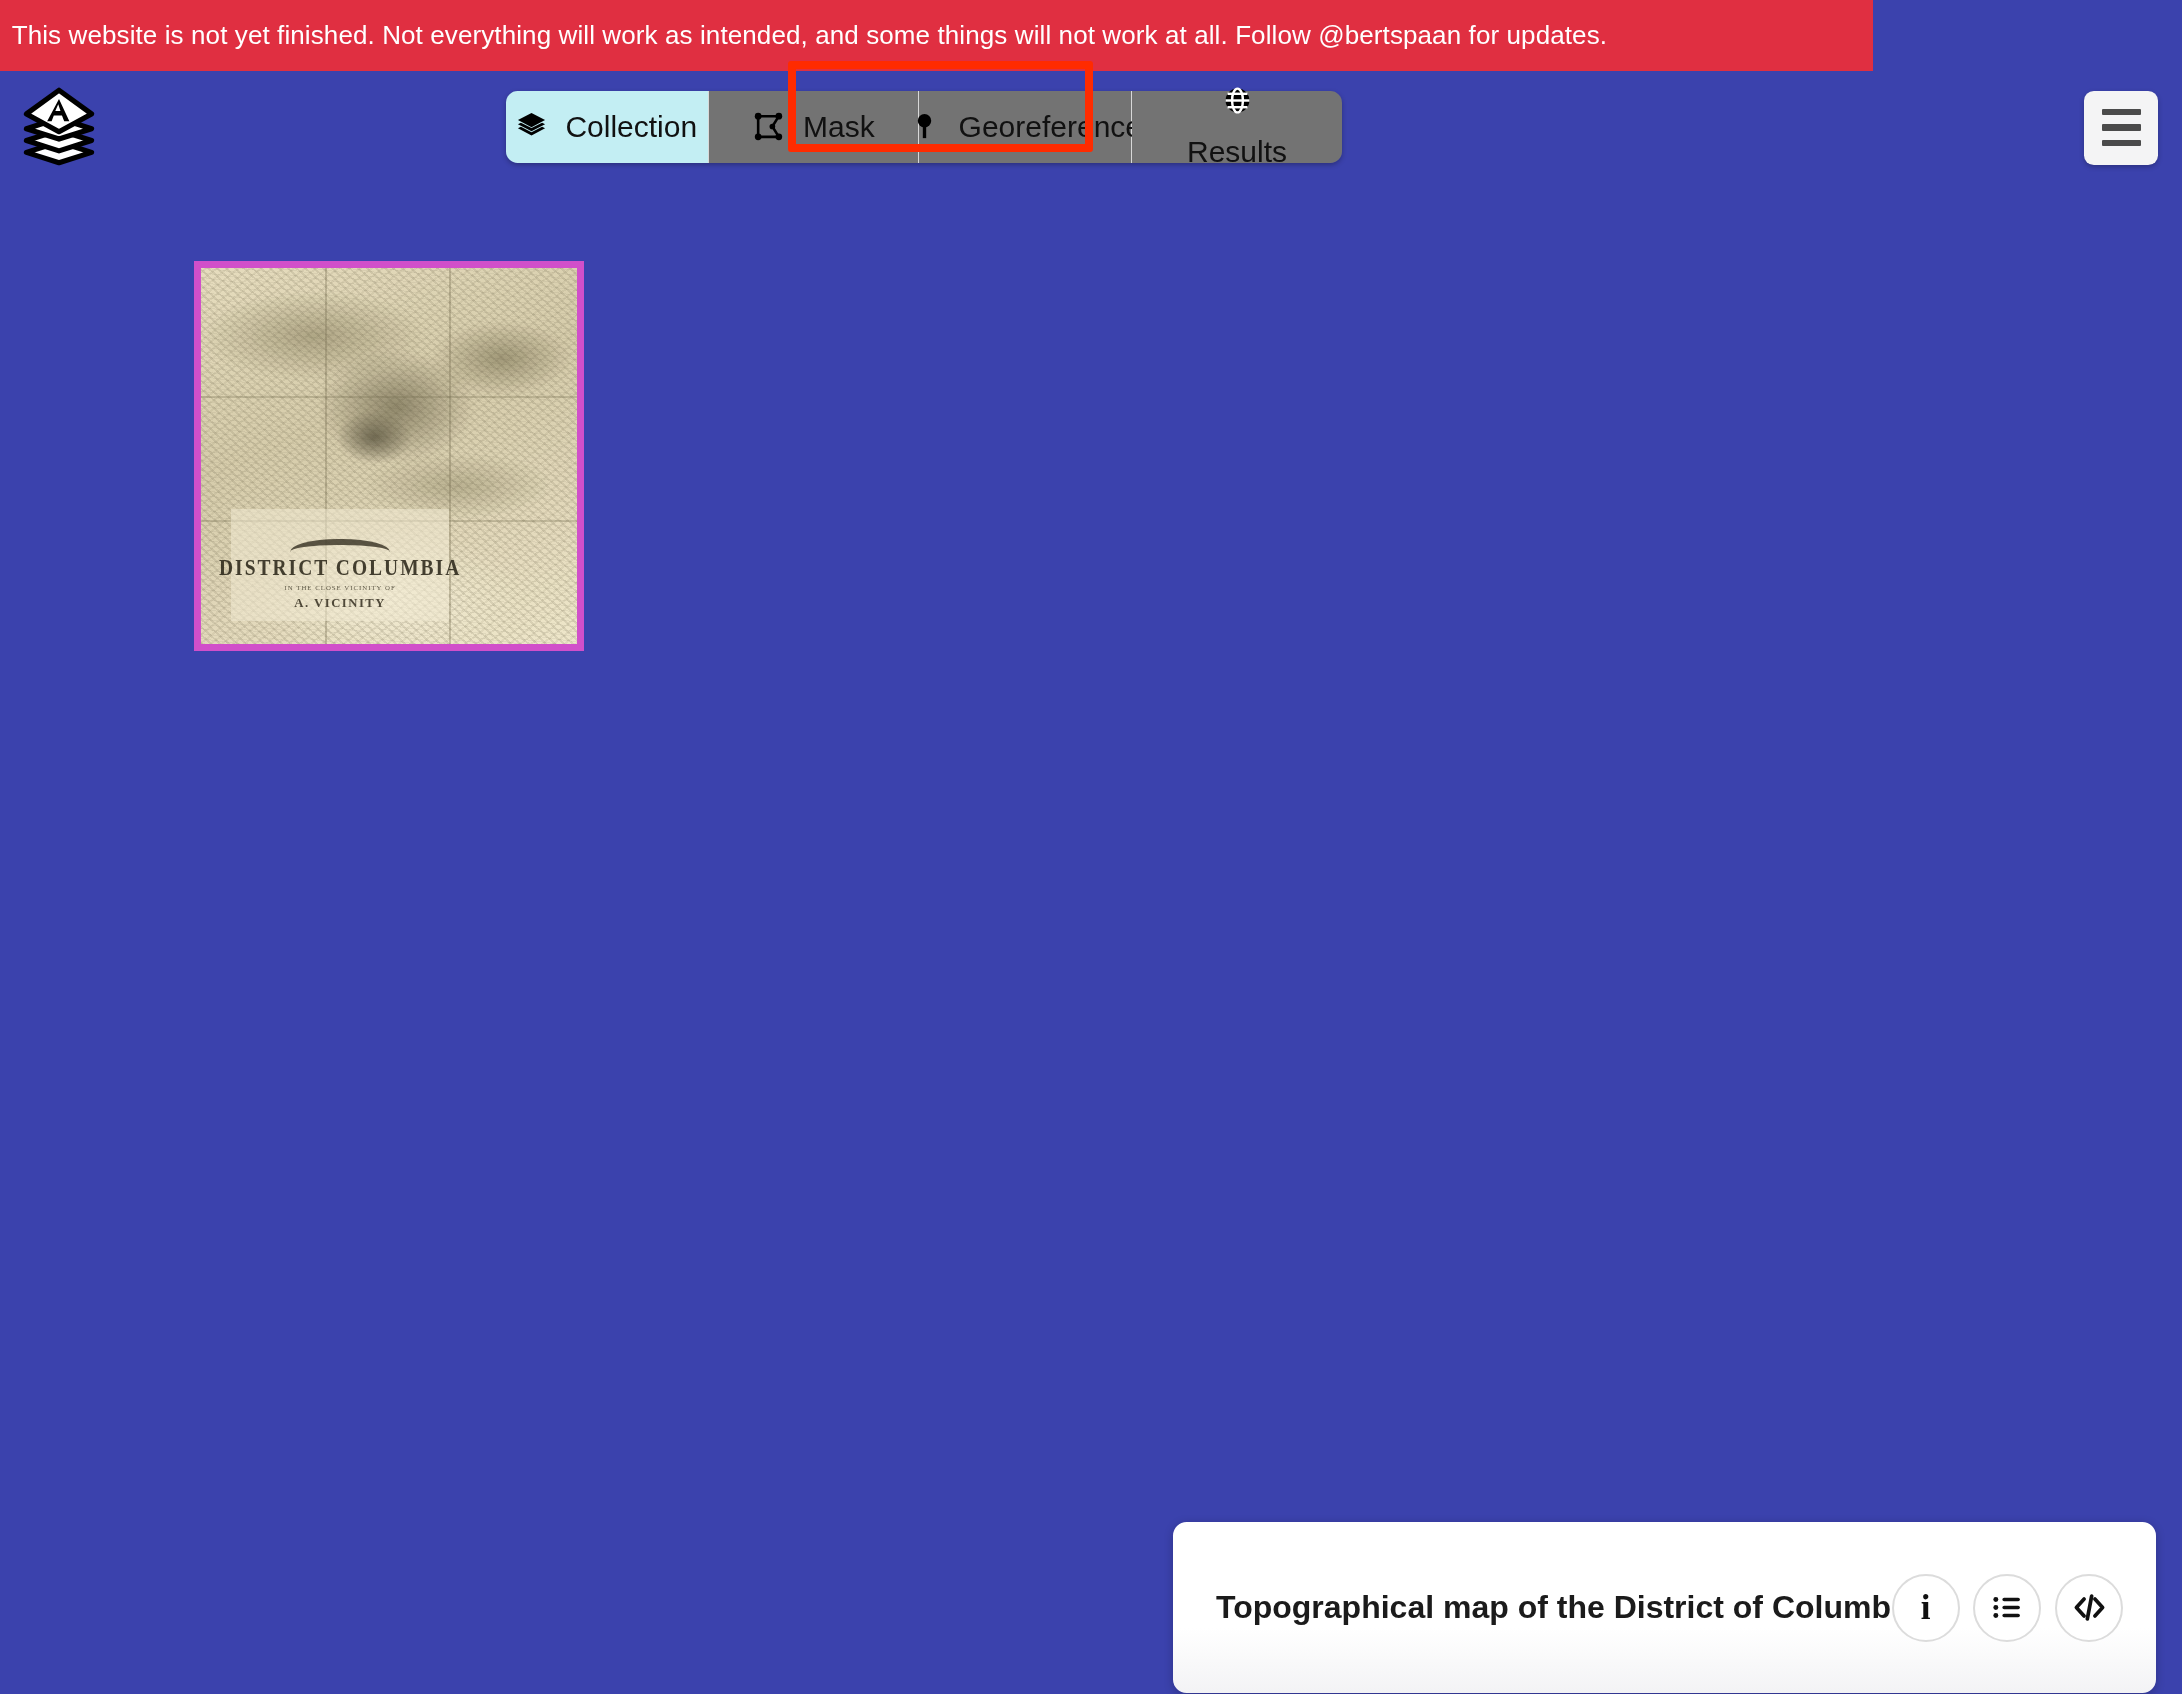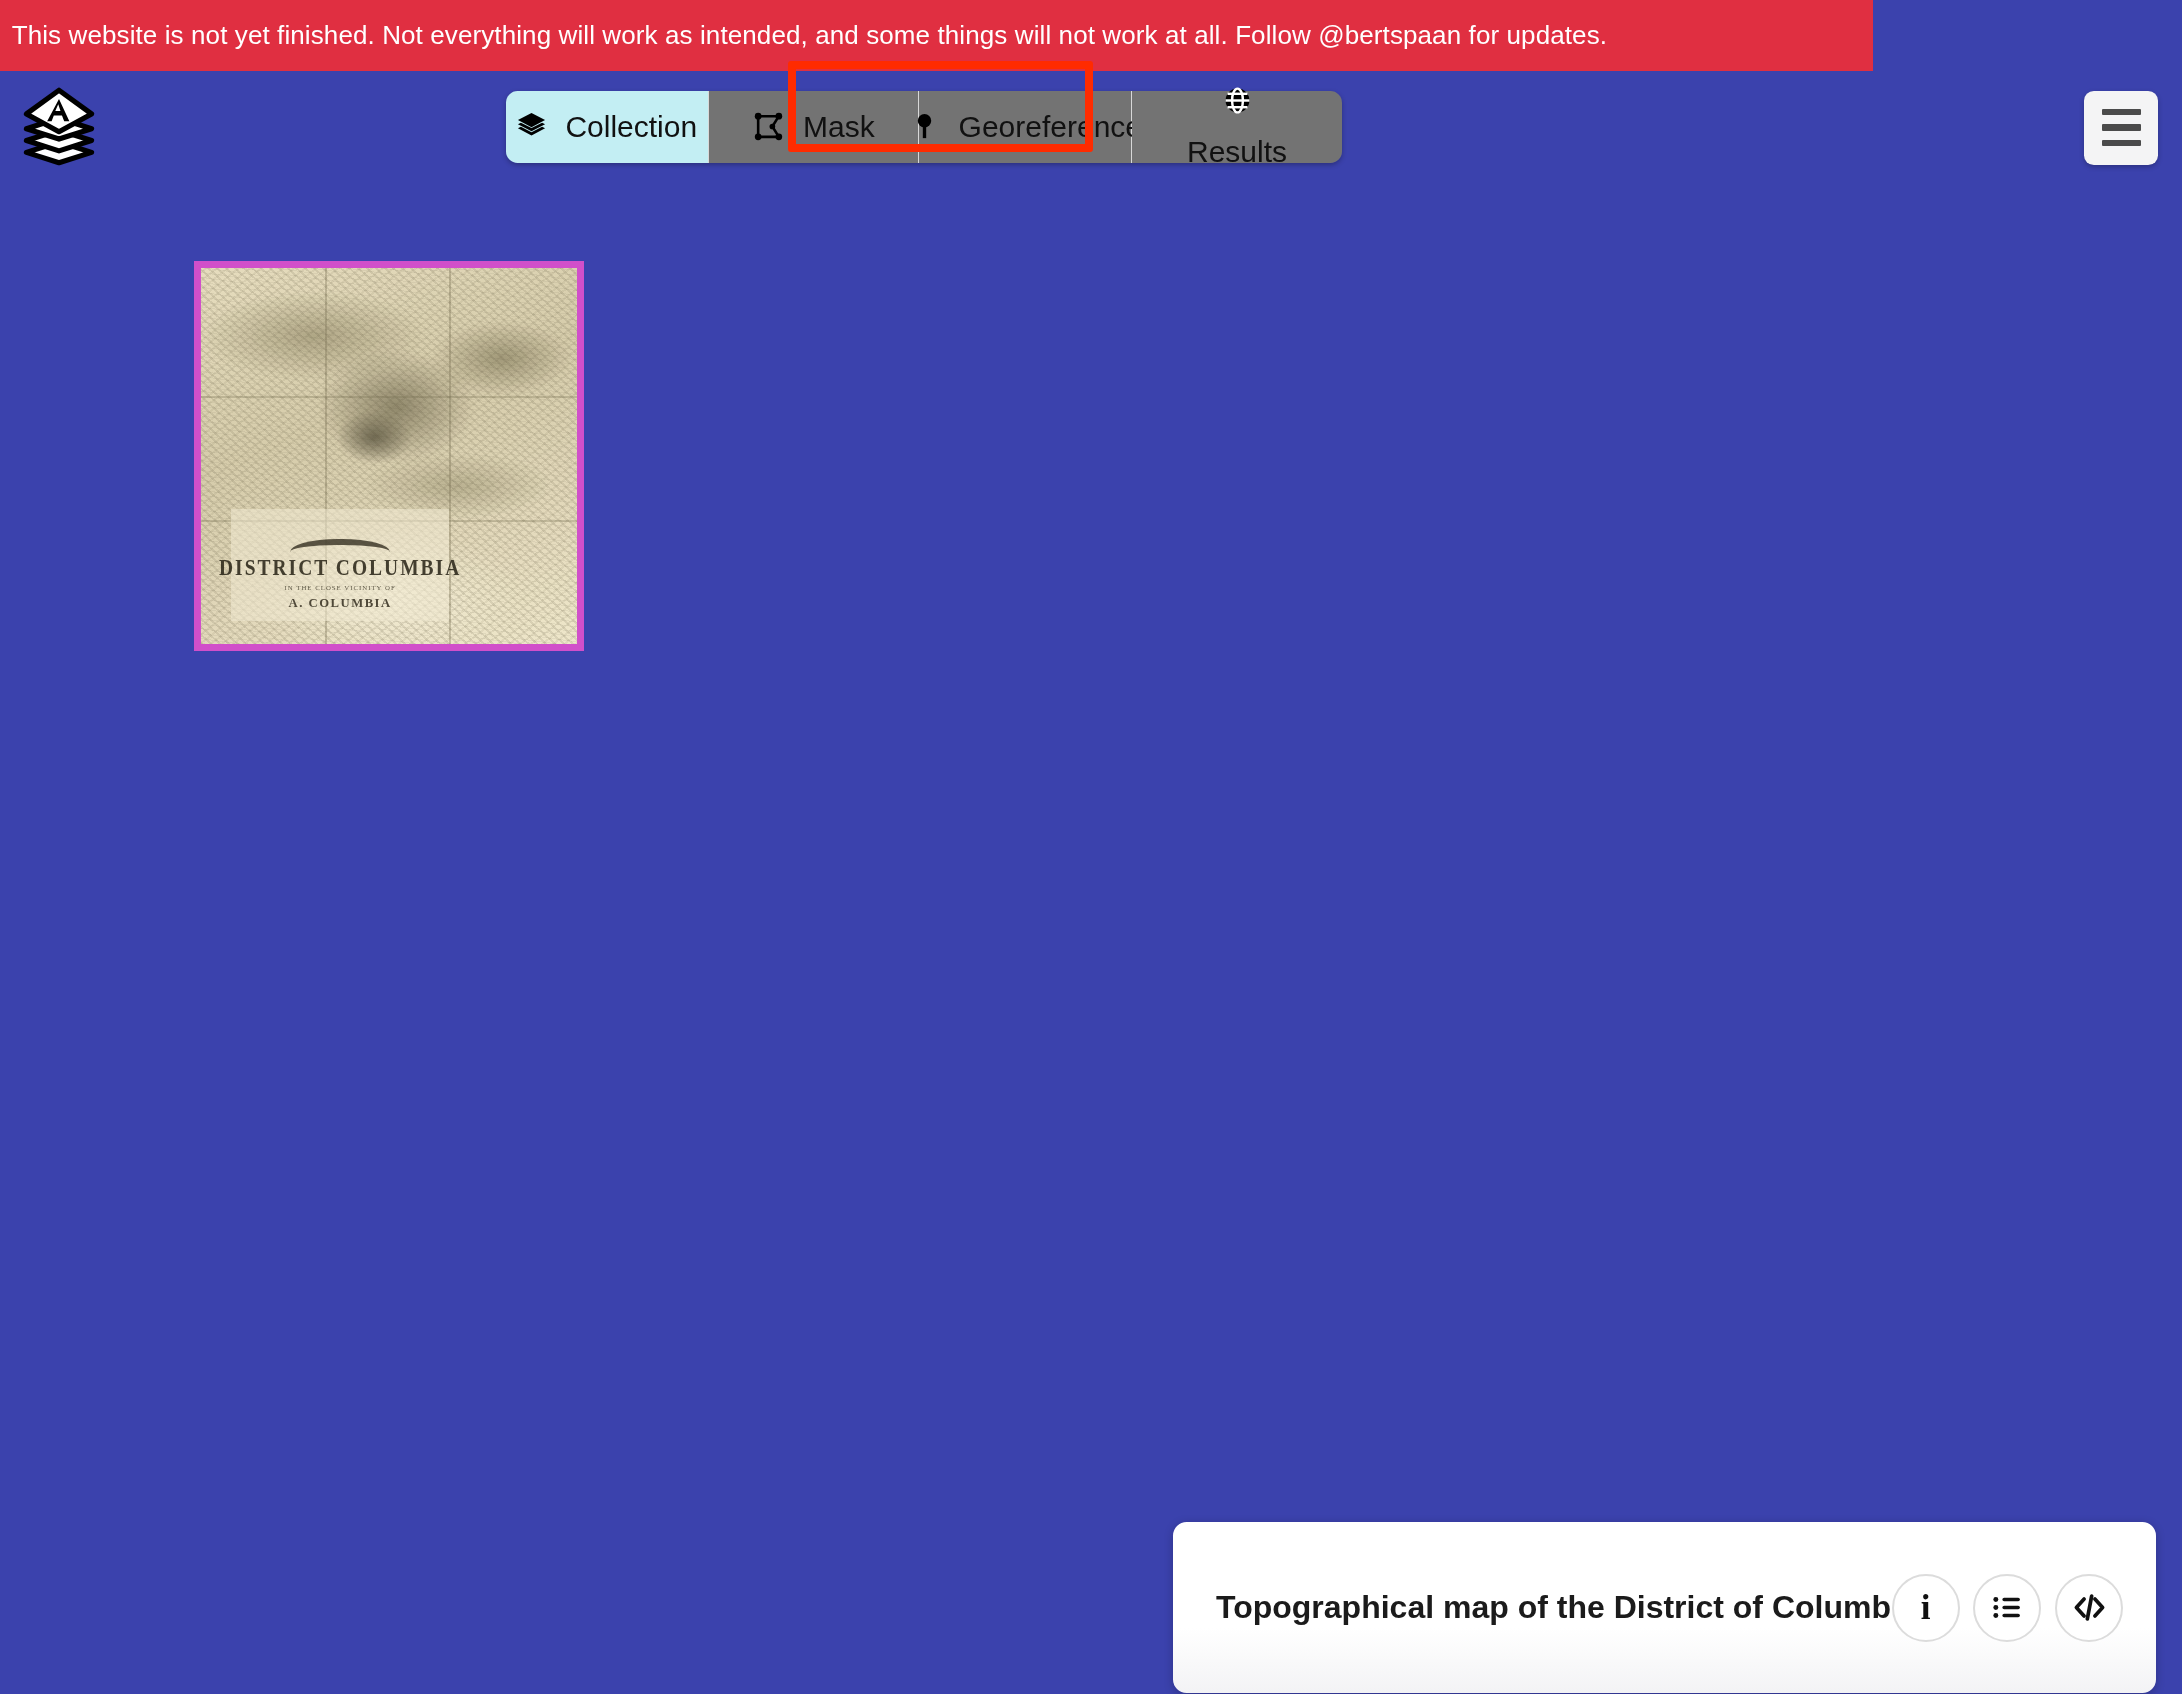--- a/index.html
+++ b/index.html
@@ -375,21 +375,21 @@
       <div class="map-folds">
         <div class="fold-v" style="left:33%"></div>
         <div class="fold-v" style="left:66%"></div>
         <div class="fold-h" style="top:34%"></div>
         <div class="fold-h" style="top:67%"></div>
       </div>
       <div class="cartouche">
         <div class="c-arc"></div>
         <div class="c-title">DISTRICT COLUMBIA</div>
         <div class="c-sub">IN THE CLOSE VICINITY OF</div>
-        <div class="c-author">A. COLUMBIA</div>
+        <div class="c-author">A. VICINITY</div>
       </div>
     </div>
 
     <div class="info-card">
       <div class="info-title">Topographical map of the District of Columbia</div>
       <div class="info-actions">
 
         <div class="icon-btn">
           <span class="glyph">i</span>
         </div>

